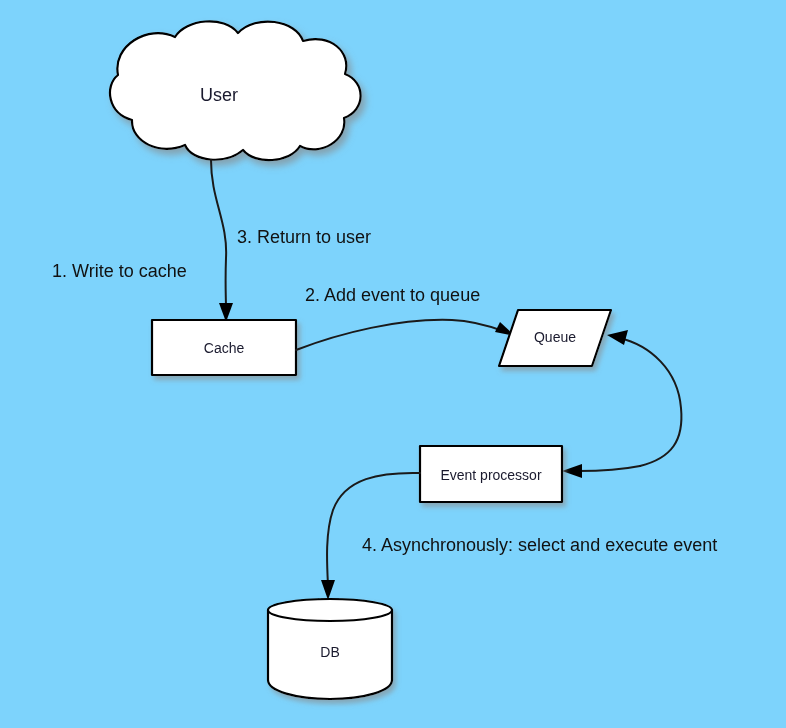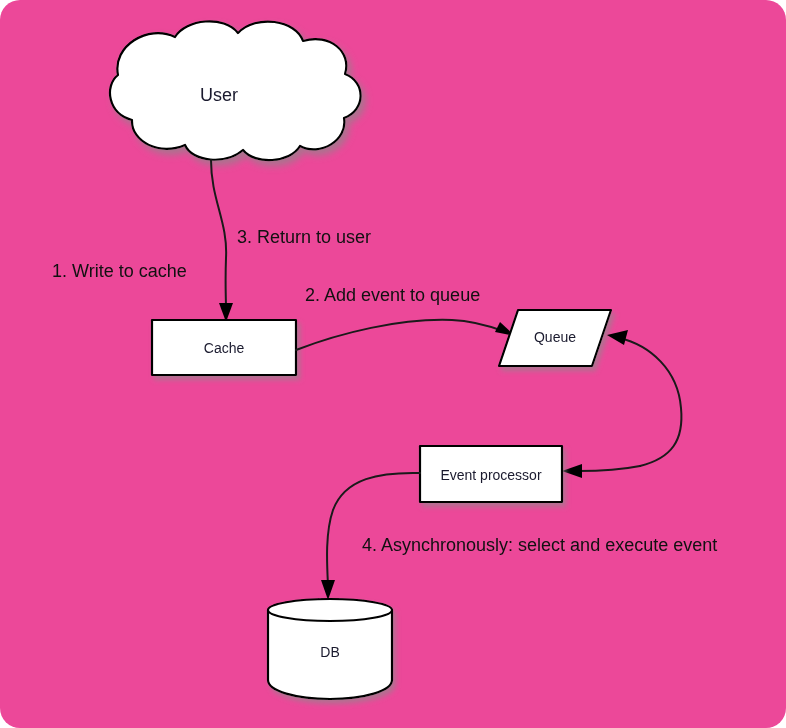--- a/index.html
+++ b/index.html
@@ -8,23 +8,22 @@
     background: #ffffff;
   }
   body {
     font-family: "Liberation Sans", sans-serif;
     color: #000000;
   }
   #canvas {
     position: relative;
     width: 786px;
     height: 728px;
-    background: #ec4899;
+    background: #7dd3fc;
     overflow: hidden;
-    border-radius: 20px;
   }
   #diagram-svg {
     position: absolute;
     left: 0;
     top: 0;
     width: 786px;
     height: 728px;
   }
   .node-label {
     font-family: "Liberation Sans", sans-serif;

